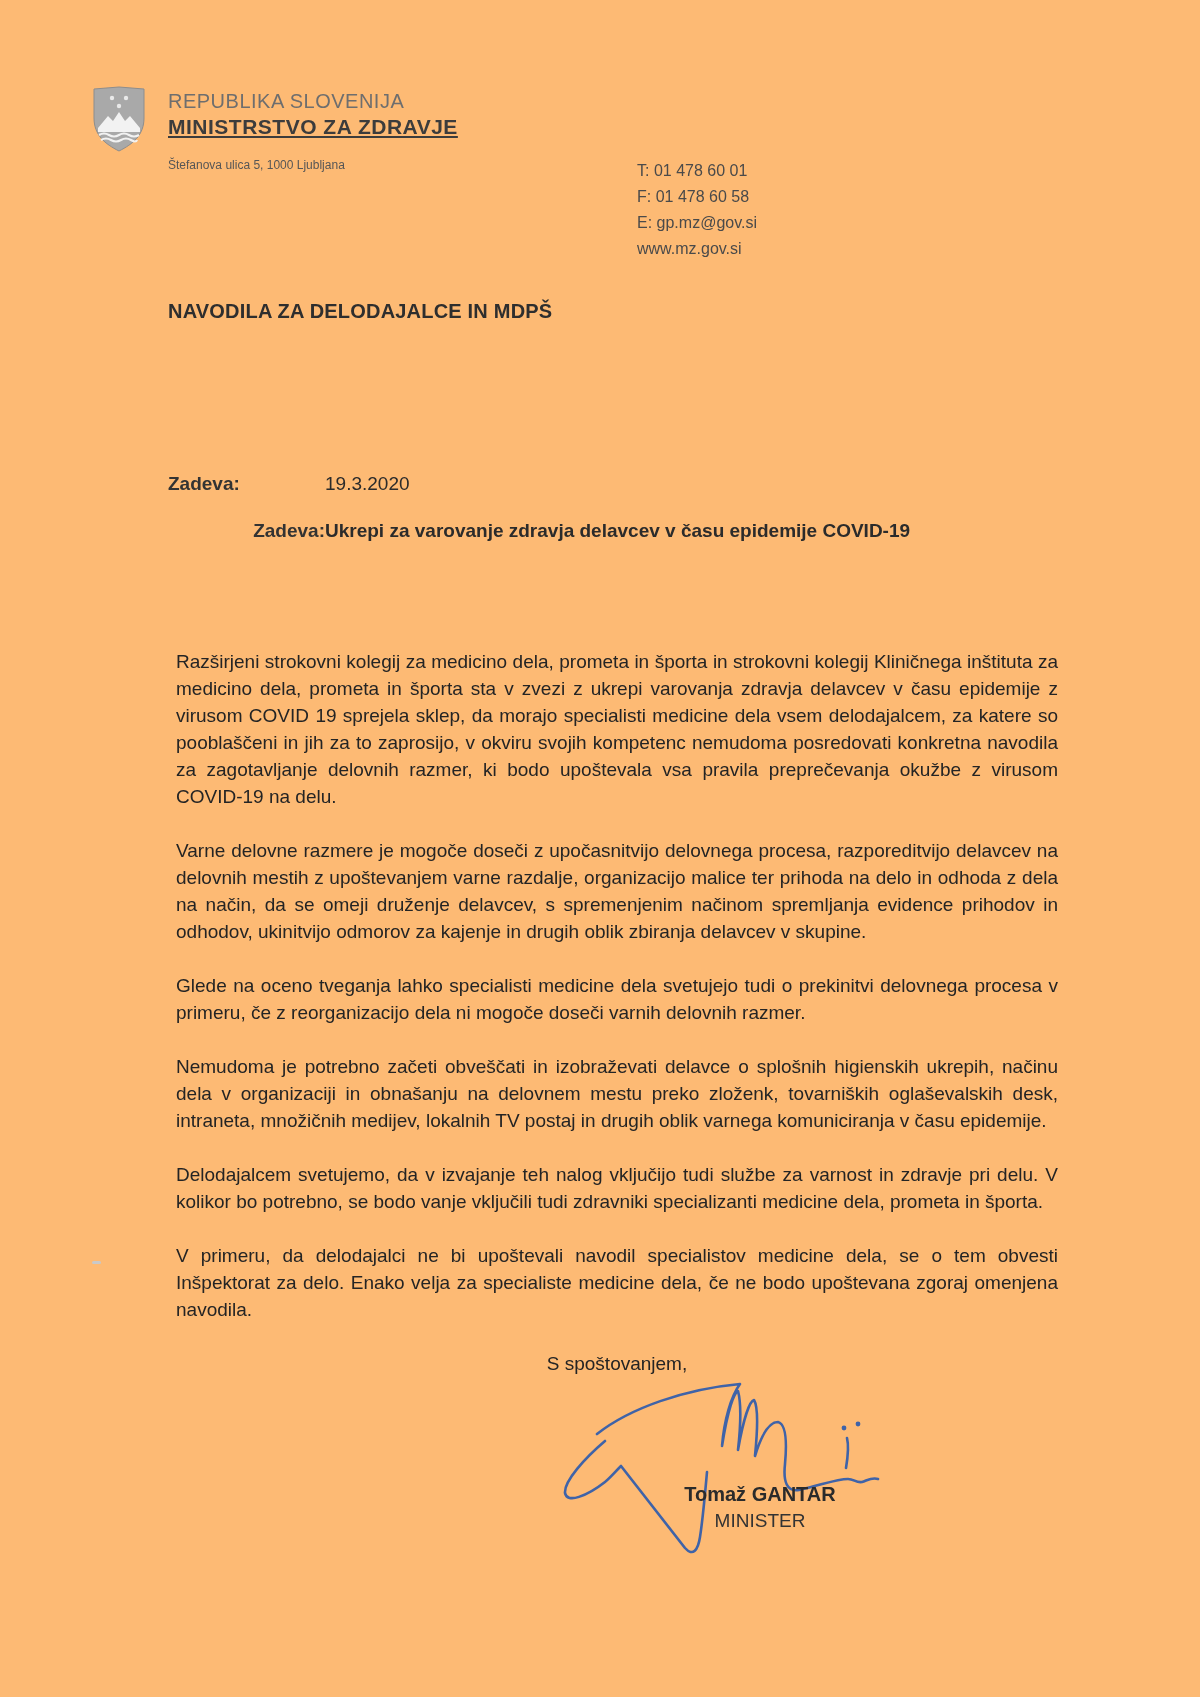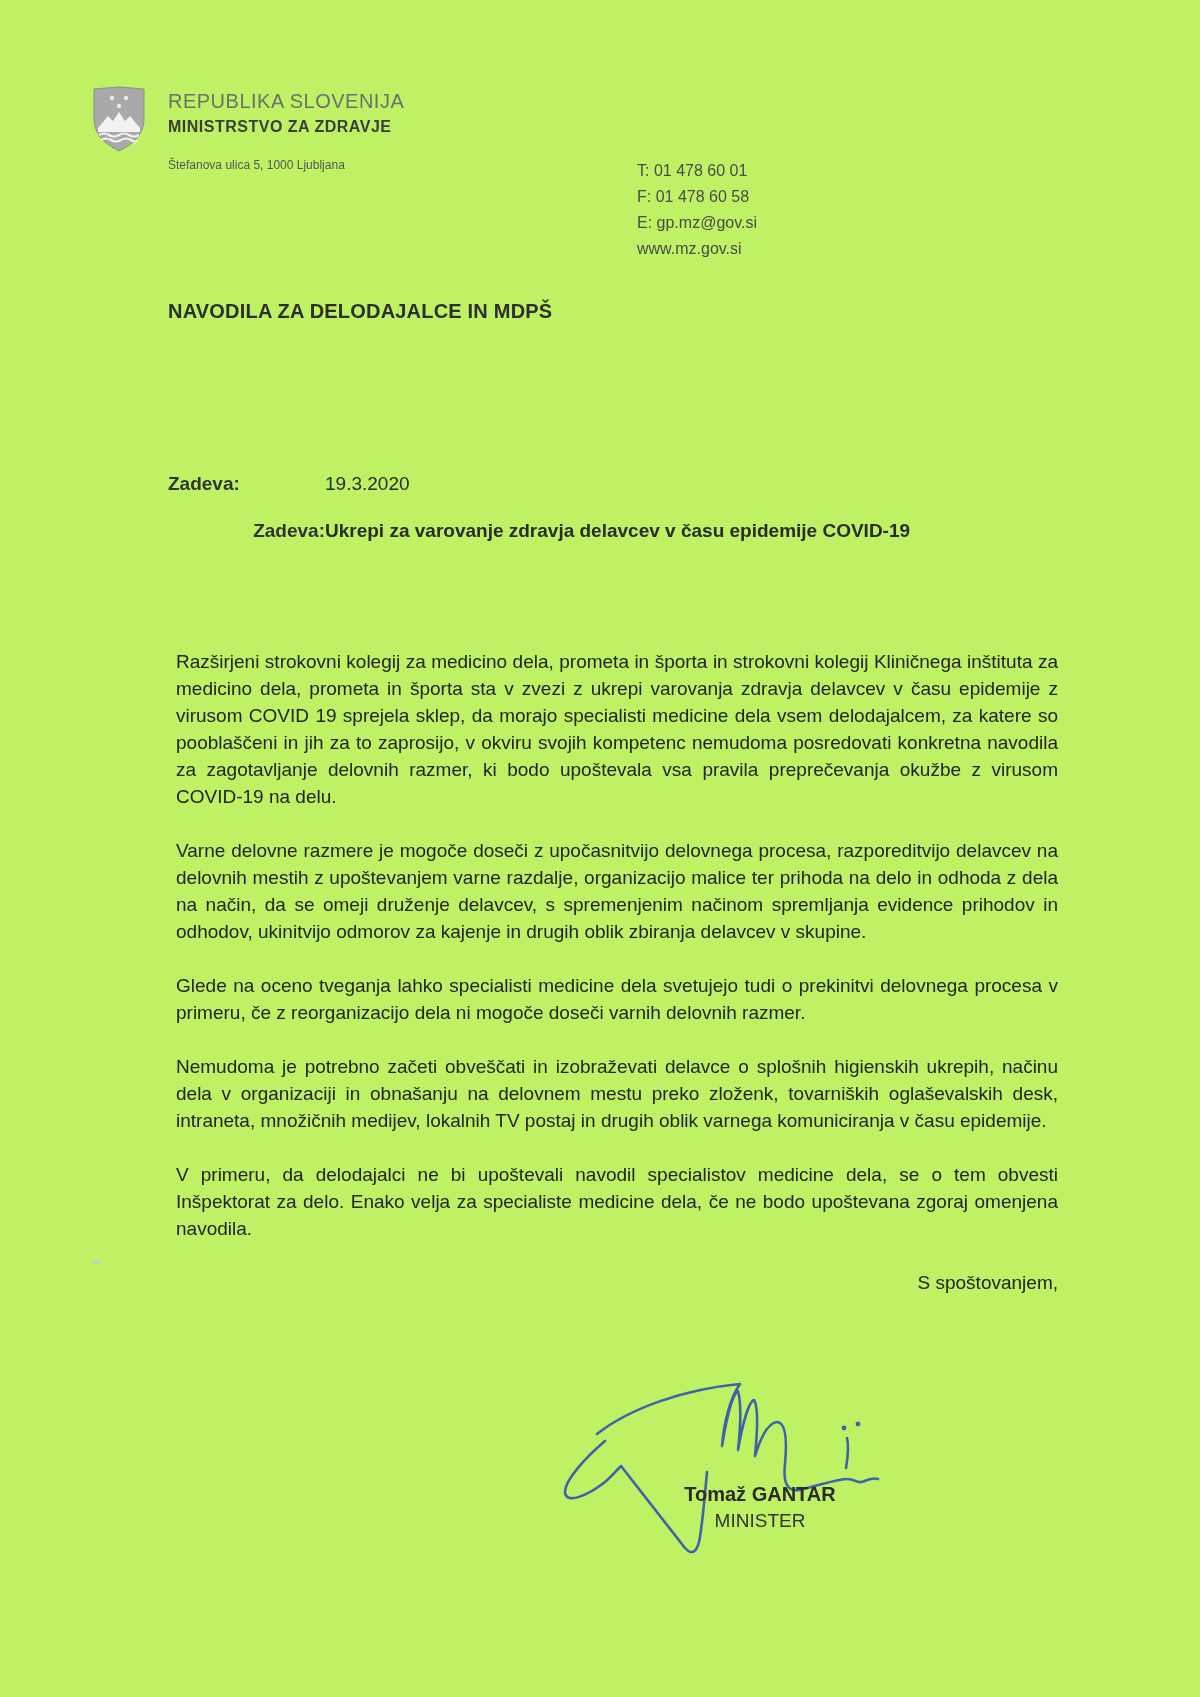--- a/index.html
+++ b/index.html
@@ -1,44 +1,44 @@
 <!DOCTYPE html>
 <html><head>
 <meta charset="utf-8">
 <style>
   html,body{margin:0;padding:0;background:#e8e8e8;}
   .page{
     position:relative;
     width:1200px;height:1697px;
-    background:#bef264;
+    background:#fdba74;
     margin:0 auto;
     font-family:"Liberation Sans", sans-serif;
     color:#262626;
     overflow:hidden;
   }
   
   .coat{position:absolute;left:88px;top:86px;width:62px;height:66px;}
   .org{position:absolute;left:168px;top:88px;line-height:26px;}
   .org .l1{font-size:20px;color:#6e6e6e;letter-spacing:.5px;}
-  .org .l2{font-size:16px;font-weight:bold;color:#3c3c3c;letter-spacing:.5px;}
+  .org .l2{font-size:21px;font-weight:bold;color:#3c3c3c;letter-spacing:.5px;text-decoration:underline;}
   .address{position:absolute;left:168px;top:158px;font-size:12px;color:#565656;}
   .contact{position:absolute;left:637px;top:158px;font-size:16px;color:#4a4a4a;line-height:26px;}
   
   .doc-title{position:absolute;left:168px;top:300px;font-size:20px;font-weight:bold;color:#2e2e2e;letter-spacing:.2px;}
   
   .meta{position:absolute;left:168px;top:470px;font-size:19px;}
   .meta .row{display:flex;line-height:27px;}
   .meta .lbl{width:157px;font-weight:bold;color:#333;}
   .meta .val{color:#2b2b2b;}
   .meta .subject{margin-top:20px;text-align:right;}
   .meta .subject .val{font-weight:bold;}
   
   .body-text{position:absolute;left:168px;top:648px;width:890px;font-size:19px;line-height:27px;text-align:justify;color:#242424;}
   .body-text p{margin:0 0 27px 8px;}
-  .closing{margin-top:6px;text-align:right;}
+  .closing{margin-top:6px;text-align:center;}
   
   .sig-ink{position:absolute;left:535px;top:1296px;width:352px;height:288px;}
   .sig-block{position:absolute;left:620px;top:1483px;width:280px;text-align:center;}
   .sig-name{font-size:20px;font-weight:bold;color:#2b2b2b;}
   .sig-title{font-size:19px;color:#333;margin-top:4px;}
   
   .speck{position:absolute;left:92px;top:1261px;width:9px;height:3px;background:#c9c9c9;border-radius:2px;}
 </style>
 </head>
 <body>
@@ -87,20 +87,21 @@
       <span class="lbl">Zadeva:</span>
       <span class="val">Ukrepi za varovanje zdravja delavcev v času epidemije COVID-19</span>
     </div>
   </div>
 
   <div class="body-text">
     <p>Razširjeni strokovni kolegij za medicino dela, prometa in športa in strokovni kolegij Kliničnega inštituta za medicino dela, prometa in športa sta v zvezi z ukrepi varovanja zdravja delavcev v času epidemije z virusom COVID 19 sprejela sklep, da morajo specialisti medicine dela vsem delodajalcem, za katere so pooblaščeni in jih za to zaprosijo, v okviru svojih kompetenc nemudoma posredovati konkretna navodila za zagotavljanje delovnih razmer, ki bodo upoštevala vsa pravila preprečevanja okužbe z virusom COVID-19 na delu.</p>
     <p>Varne delovne razmere je mogoče doseči z upočasnitvijo delovnega procesa, razporeditvijo delavcev na delovnih mestih z upoštevanjem varne razdalje, organizacijo malice ter prihoda na delo in odhoda z dela na način, da se omeji druženje delavcev, s spremenjenim načinom spremljanja evidence prihodov in odhodov, ukinitvijo odmorov za kajenje in drugih oblik zbiranja delavcev v skupine.</p>
     <p>Glede na oceno tveganja lahko specialisti medicine dela svetujejo tudi o prekinitvi delovnega procesa v primeru, če z reorganizacijo dela ni mogoče doseči varnih delovnih razmer.</p>
     <p>Nemudoma je potrebno začeti obveščati in izobraževati delavce o splošnih higienskih ukrepih, načinu dela v organizaciji in obnašanju na delovnem mestu preko zloženk, tovarniških oglaševalskih desk, intraneta, množičnih medijev, lokalnih TV postaj in drugih oblik varnega komuniciranja v času epidemije.</p>
+    <p>Delodajalcem svetujemo, da v izvajanje teh nalog vključijo tudi službe za varnost in zdravje pri delu. V kolikor bo potrebno, se bodo vanje vključili tudi zdravniki specializanti medicine dela, prometa in športa.</p>
     <p>V primeru, da delodajalci ne bi upoštevali navodil specialistov medicine dela, se o tem obvesti Inšpektorat za delo. Enako velja za specialiste medicine dela, če ne bodo upoštevana zgoraj omenjena navodila.</p>
     <p class="closing">S spoštovanjem,</p>
   </div>
 
   <div class="sig-ink">
     <svg viewBox="0 0 352 288" width="352" height="288">
       <g fill="none" stroke="#3f63a8" stroke-width="2.6" stroke-linecap="round" stroke-linejoin="round">
 
         <path d="M62 138 C95 112 150 93 205 88
                  C196 100 189 125 187 150

